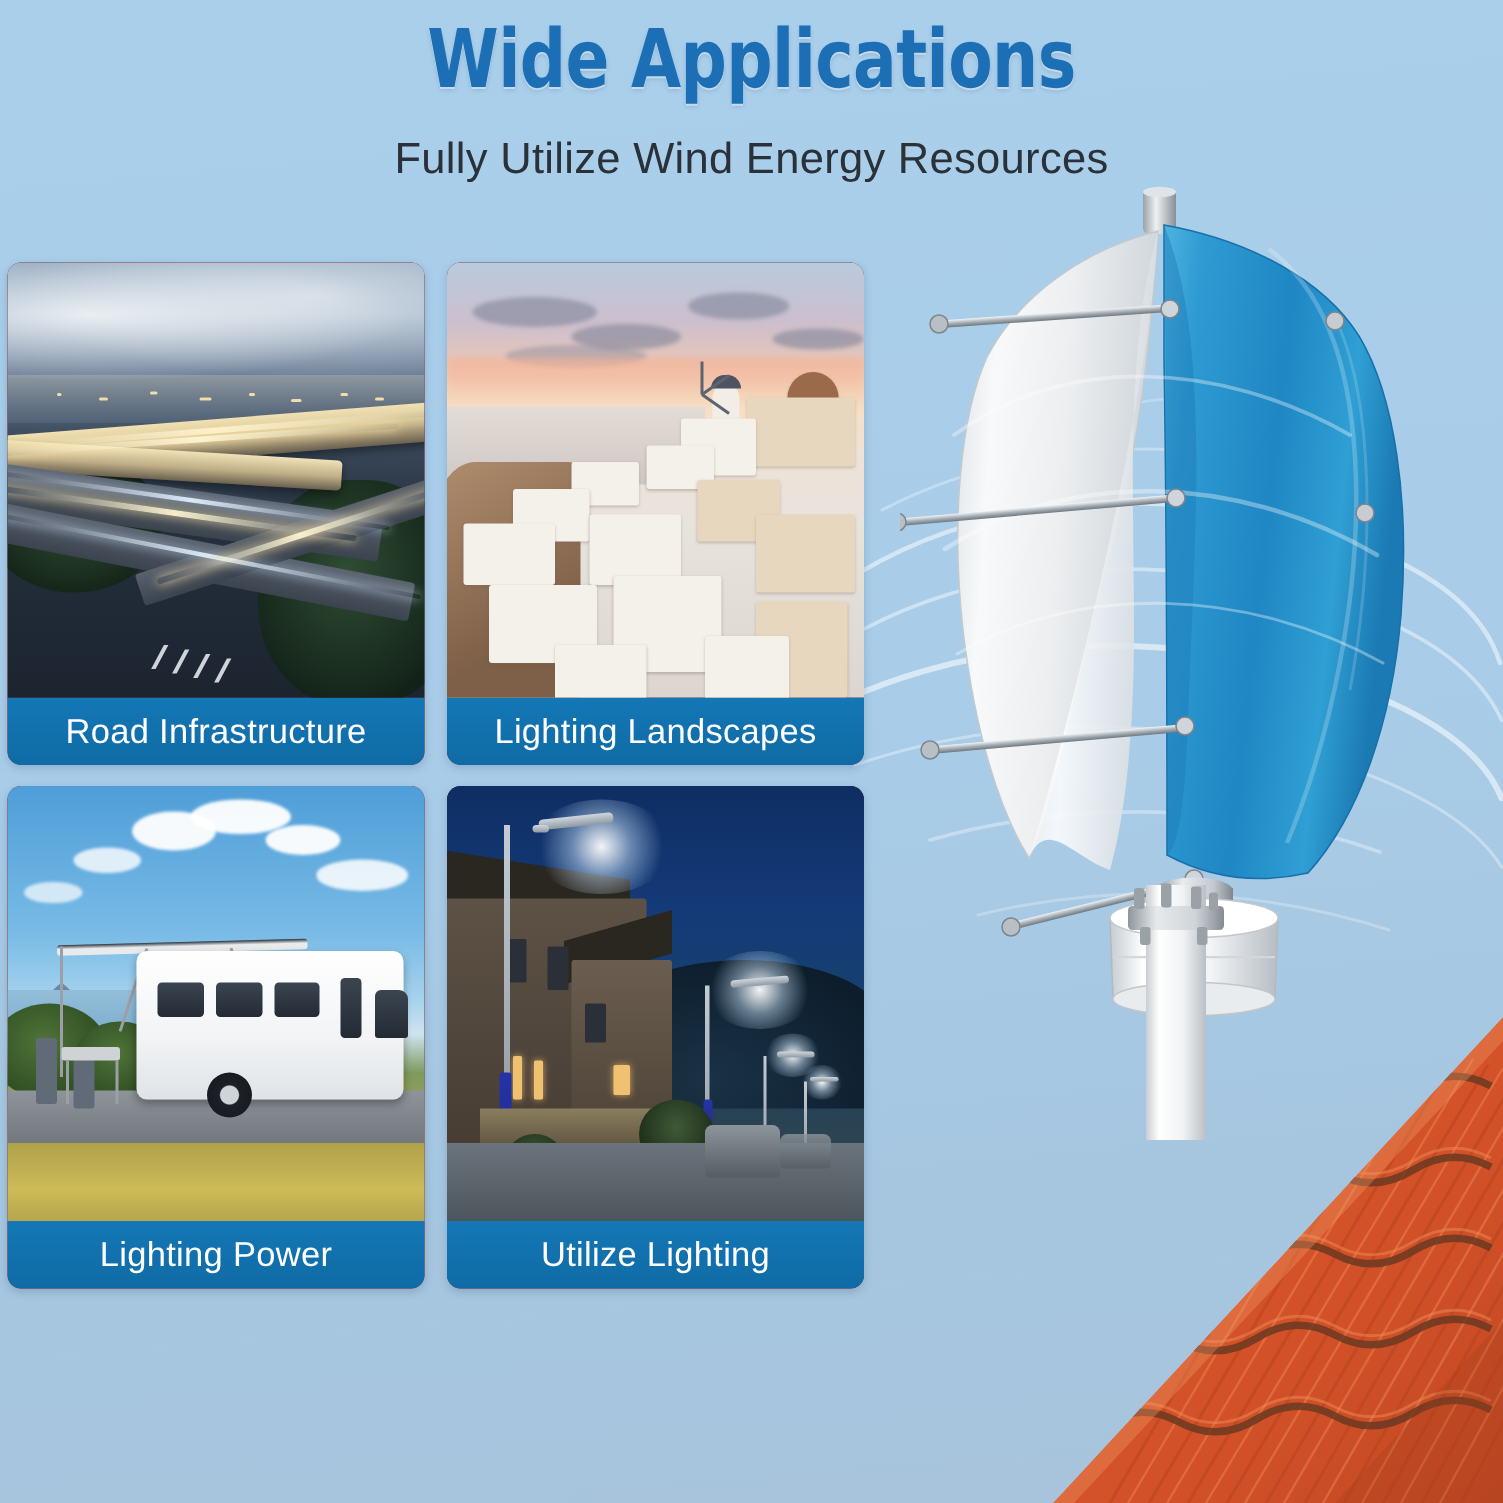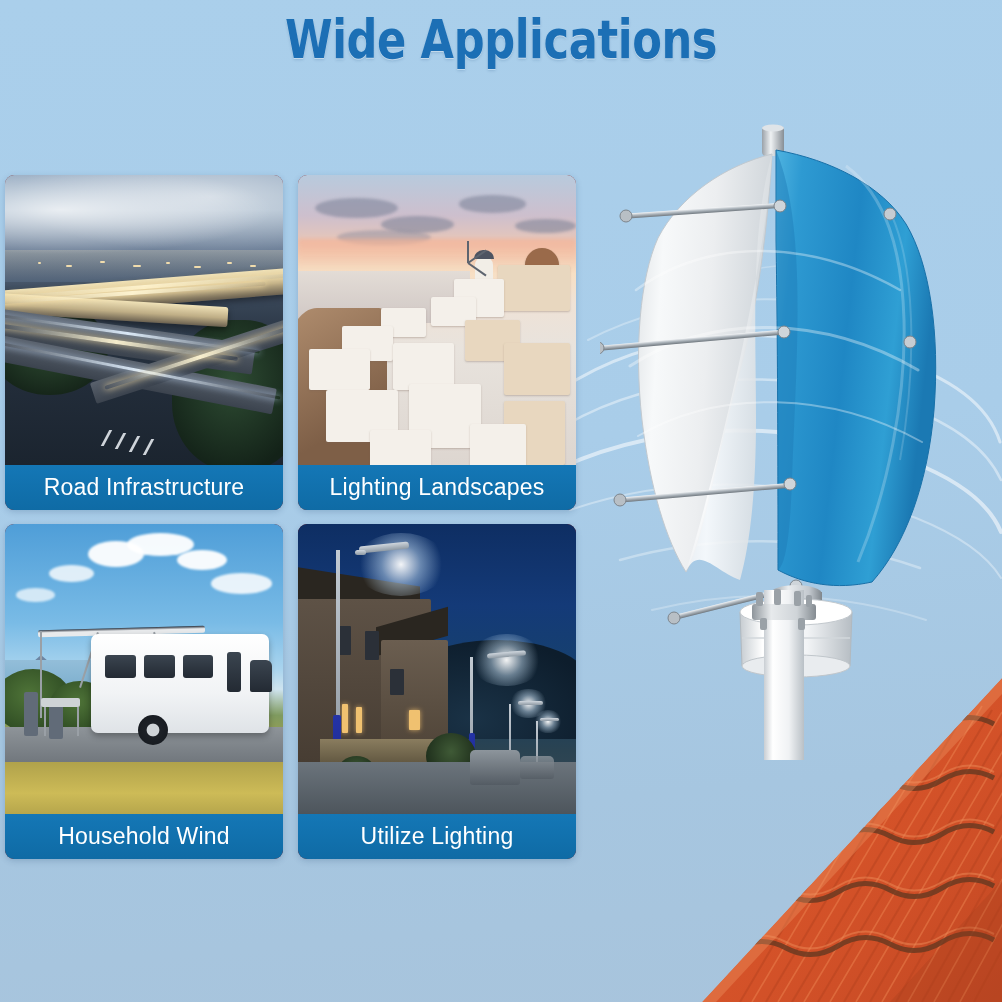--- a/index.html
+++ b/index.html
@@ -144,20 +144,21 @@
   .roof { position:absolute; left:640px; top:560px; width:362px; height:442px; z-index:26; }
 
   
   .pole-wrap { position:absolute; left:700px; top:540px; width:200px; height:220px; z-index:24; }
 </style>
 </head>
 <body>
 
 <div class="header">
   <div class="title">Wide Applications</div>
+  <div class="subtitle">Fully Utilize Wind Energy Resources</div>
 </div>
 
 <div class="swirls">
   <svg width="442" height="520" viewBox="0 0 442 520">
     <g fill="none" stroke="#ffffff" stroke-linecap="round">
       <path d="M0,210 C90,150 210,140 330,178 C400,200 430,230 440,262" stroke-width="3" opacity="0.5"></path>
       <path d="M4,246 C100,190 230,186 344,226 C404,248 430,276 441,300" stroke-width="2.5" opacity="0.42"></path>
       <path d="M0,288 C110,238 240,240 352,282 C408,304 432,330 441,352" stroke-width="4" opacity="0.55"></path>
       <path d="M10,330 C120,292 250,298 356,338 C406,358 430,380 441,398" stroke-width="2" opacity="0.35"></path>
       <path d="M28,160 C120,112 240,108 340,140" stroke-width="2" opacity="0.3"></path>
@@ -268,21 +269,21 @@
         <div class="win" style="left:64%;top:45%;width:11%;height:8%"></div>
         <div class="win" style="left:80%;top:44%;width:5%;height:14%"></div>
         <div class="win" style="left:88%;top:47%;width:8%;height:11%;border-radius:4px 6px 2px 2px"></div>
         <div class="wheel" style="left:48%;top:66%"></div>
         <div class="chair" style="left:7%;top:58%;width:5%;height:15%"></div>
         <div class="chair" style="left:16%;top:61%;width:5%;height:13%"></div>
         <div class="table" style="left:13%;top:60%;width:14%;height:3%"></div>
         <div class="pole" style="left:14%;top:63%;height:10%"></div>
         <div class="pole" style="left:26%;top:63%;height:10%"></div>
       </div>
-      <div class="caption">Household Wind</div>
+      <div class="caption">Lighting Power</div>
     </div>
 
     <div class="card">
       <div class="photo ph-street">
         <div class="hill"></div>
         <div class="roofdark" style="left:-4%;top:18%;width:48%;height:12%;transform:skewY(9deg)"></div>
         <div class="house" style="left:-4%;top:26%;width:52%;height:56%"></div>
         <div class="roofdark" style="left:28%;top:32%;width:26%;height:10%;transform:skewY(-16deg)"></div>
         <div class="house" style="left:30%;top:40%;width:24%;height:42%;background:linear-gradient(180deg,#6b5e50,#4d4236)"></div>
         <div class="hwin" style="left:14%;top:35%;width:5%;height:10%"></div>

